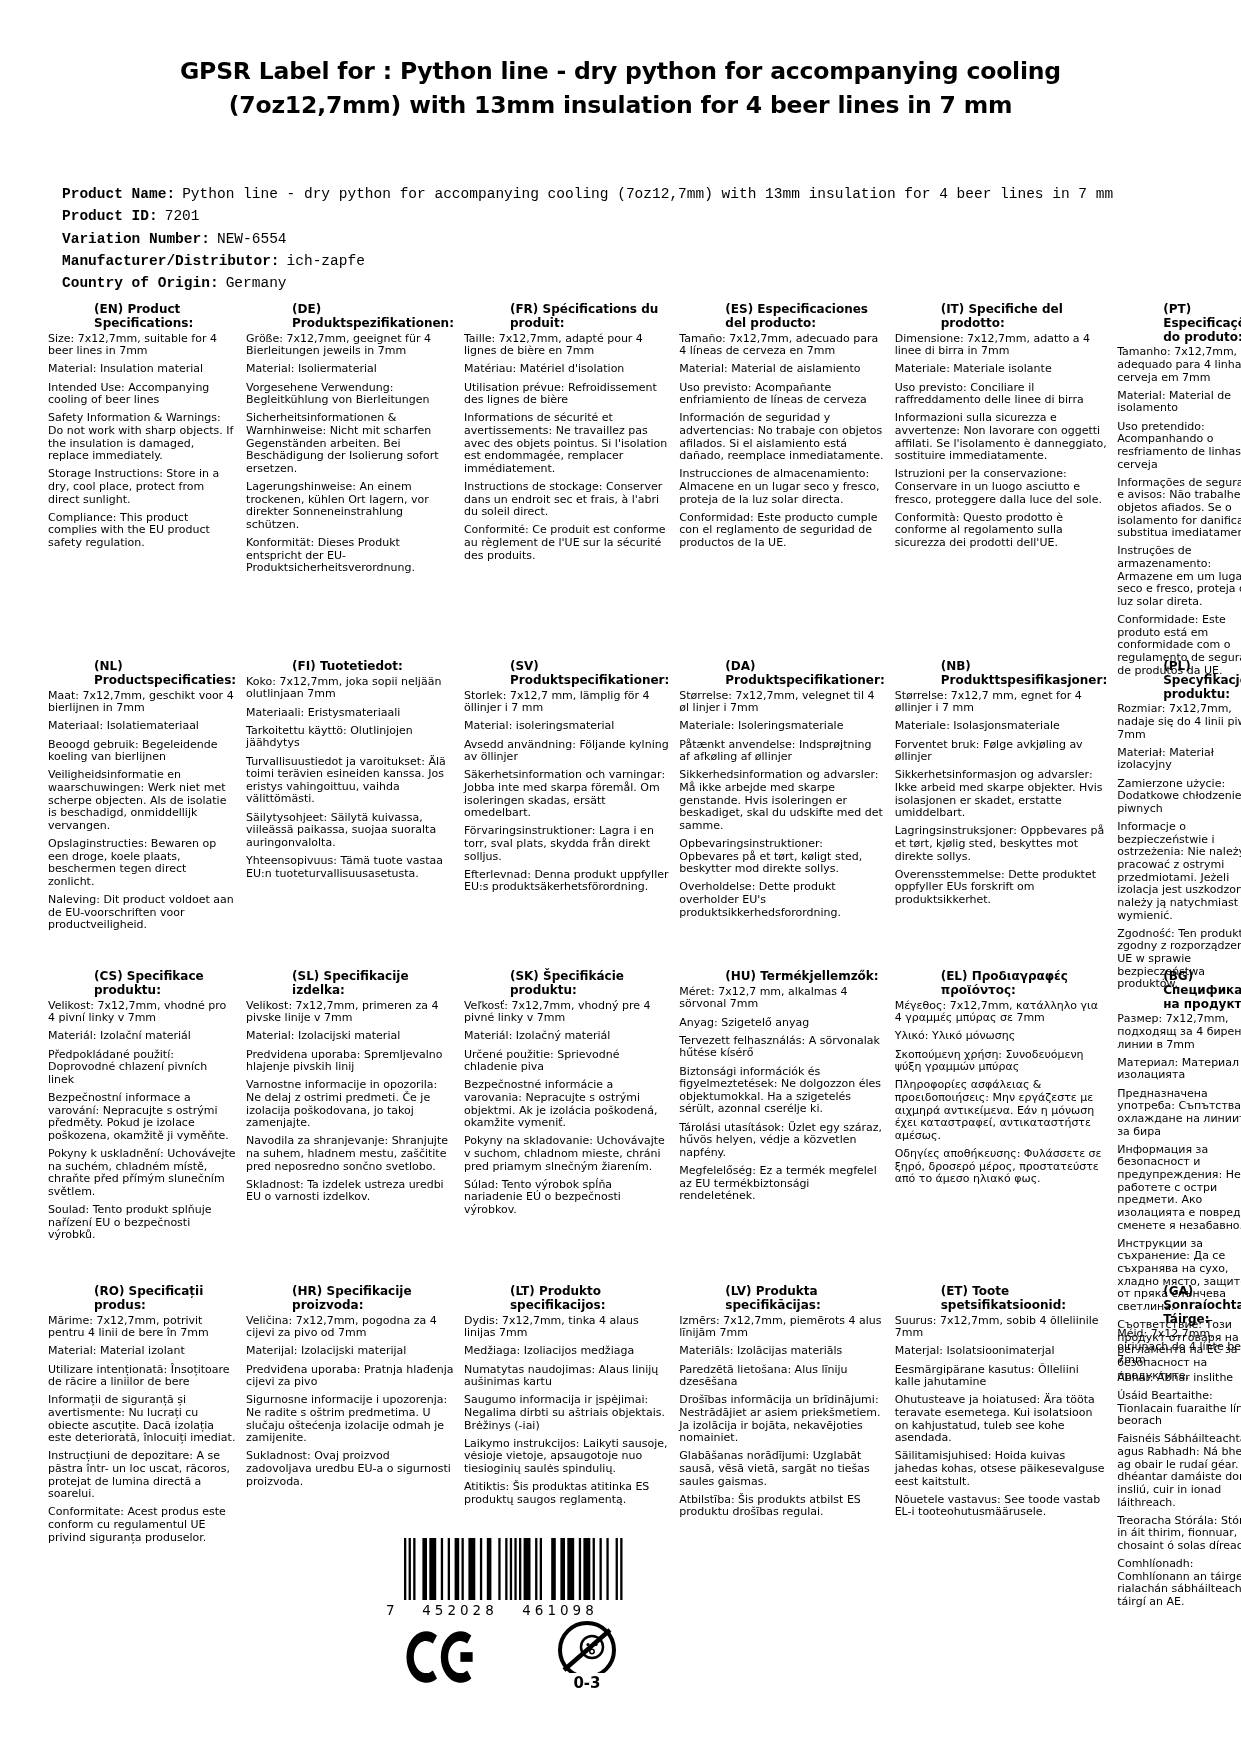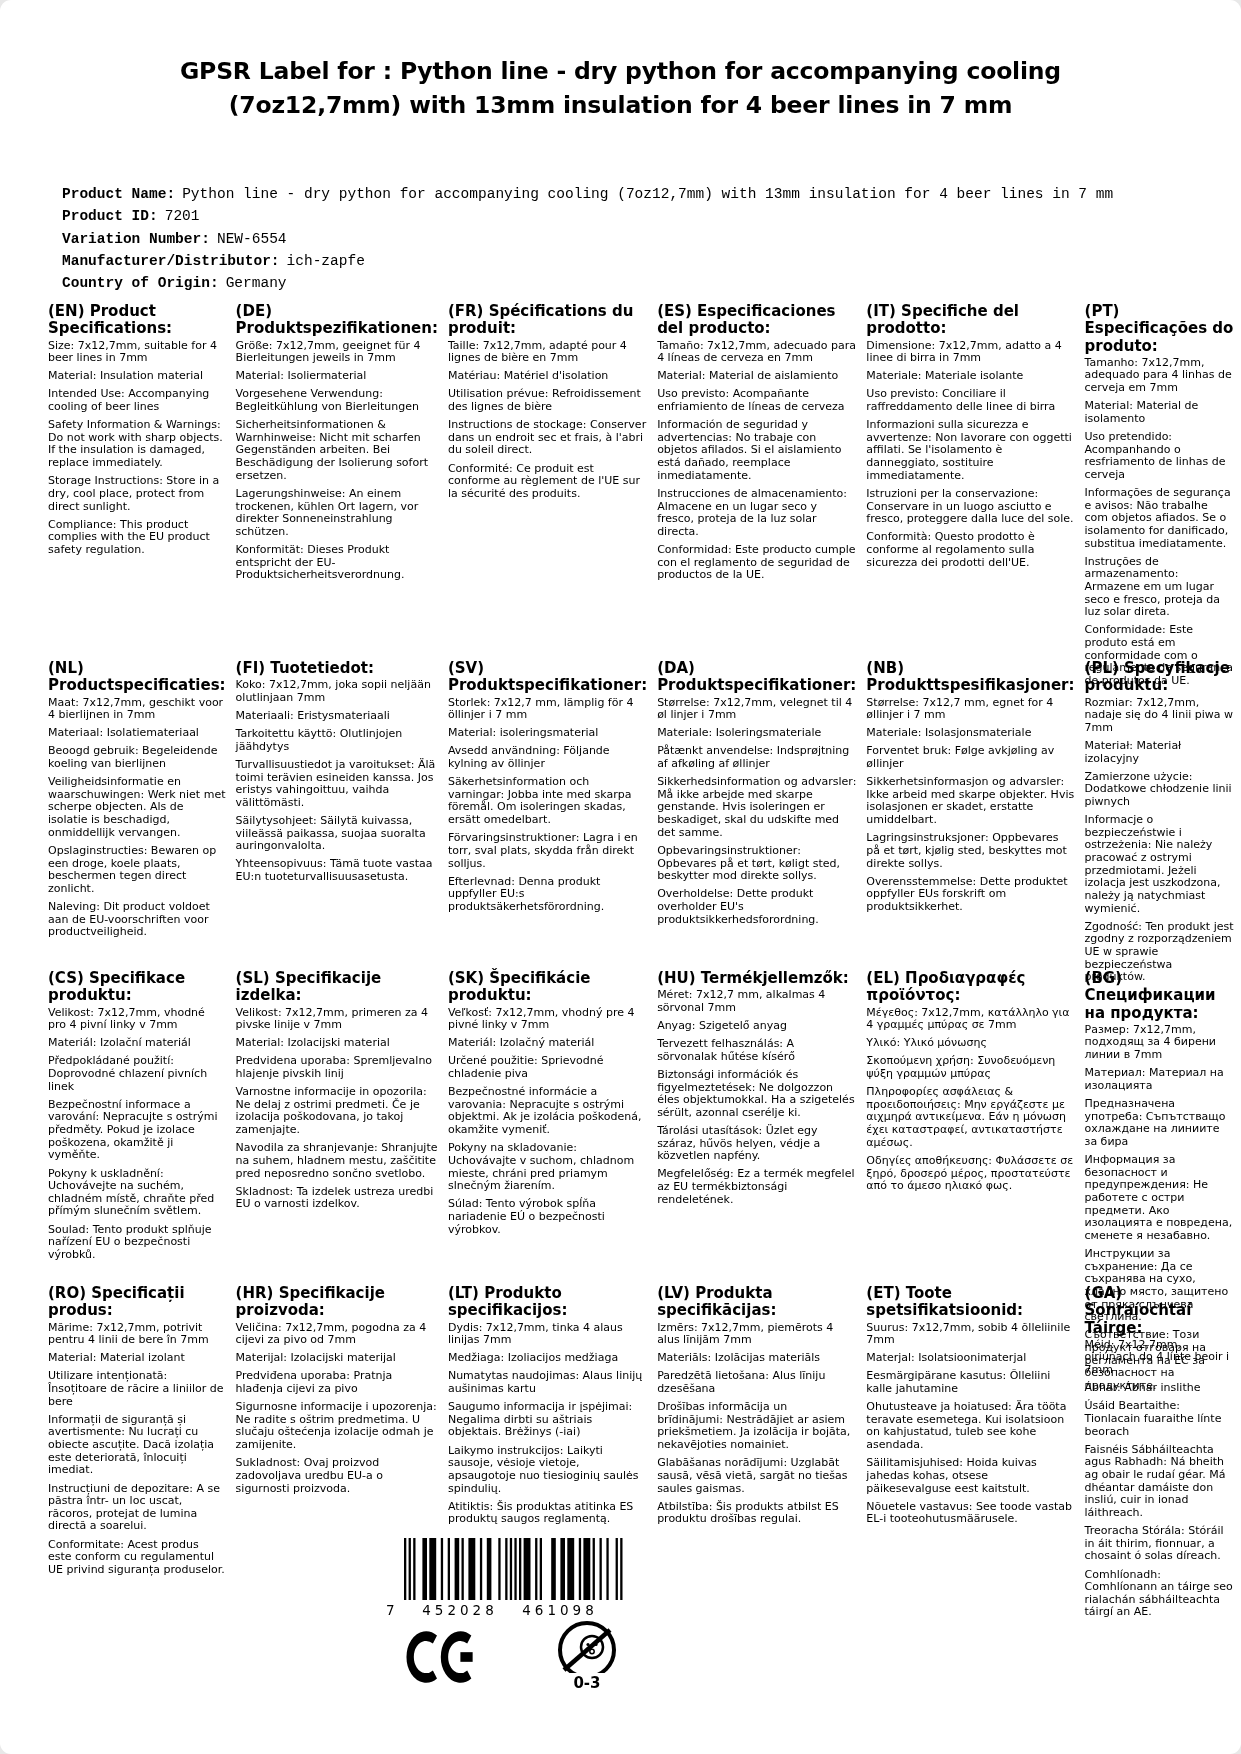--- a/index.html
+++ b/index.html
@@ -2,38 +2,37 @@
 <html><head>
 <meta charset="utf-8">
 <style>
   * { margin:0; padding:0; box-sizing:border-box; }
   html,body { background:#e8e8e8; }
   .page {
     position:relative; width:1241px; height:1754px; margin:0 auto;
     background:#ffffff; color:#000;
     font-family:"DejaVu Sans","Liberation Sans",sans-serif;
     overflow:hidden;
-    border-radius:11px;
   }
   .title {
     position:absolute; top:54px; left:50%; transform:translateX(-50%);
     width:1020px; text-align:center;
     font-size:23.5px; line-height:1.45; font-weight:bold; letter-spacing:-0.2px;
   }
   .product-info { position:absolute; top:183px; left:62px; width:1130px;font-family:Liberation Mono, monospace; }
   .info-row { font-size:14.5px; line-height:22.3px; white-space:nowrap; }
   .info-row .label { font-weight:bold; margin-right:7px; }
   .spec-grid {
     position:absolute; top:303px; left:48px; width:1186px;
     display:grid; grid-template-columns:repeat(6,1fr);
     grid-template-rows:315px 268px 273px auto;
     column-gap:10px; row-gap:42px;
   }
   .spec-block { font-size:11px; line-height:1.15; }
-  .spec-heading { font-weight:bold; font-size:15px; margin-bottom:2px; }
+  .spec-heading { font-weight:bold; font-size:12px; margin-bottom:2px;margin-left:46px; }
   .spec-par { margin-bottom:5.5px; }
   .barcode-area { position:absolute; left:386px; top:1538px; width:250px; }
   .barcode-area svg { display:block; margin-left:18px; }
   .bc-digits { position:relative; height:20px; font-size:13.5px; }
   .bc-first { position:absolute; left:0; top:2px; }
   .bc-left  { position:absolute; left:26px;  width:96px; text-align:center; top:2px; letter-spacing:4px; }
   .bc-right { position:absolute; left:126px; width:96px; text-align:center; top:2px; letter-spacing:4px; }
   .ce-mark { position:absolute; left:404px; top:1628px; }
   .age-warning { position:absolute; left:552px; top:1618px;text-decoration:underline; }
 </style>
@@ -91,20 +90,21 @@
           <div class="spec-par">Konformität: Dieses Produkt entspricht der EU-Produktsicherheitsverordnung.</div>
         </div>
   </div>
 
   <div class="spec-block">
     <div class="spec-heading">(FR) Spécifications du produit:</div>
     <div>
           <div class="spec-par">Taille: 7x12,7mm, adapté pour 4 lignes de bière en 7mm</div>
           <div class="spec-par">Matériau: Matériel d'isolation</div>
           <div class="spec-par">Utilisation prévue: Refroidissement des lignes de bière</div>
+          <div class="spec-par">Informations de sécurité et avertissements: Ne travaillez pas avec des objets pointus. Si l'isolation est endommagée, remplacer immédiatement.</div>
           <div class="spec-par">Instructions de stockage: Conserver dans un endroit sec et frais, à l'abri du soleil direct.</div>
           <div class="spec-par">Conformité: Ce produit est conforme au règlement de l'UE sur la sécurité des produits.</div>
         </div>
   </div>
 
   <div class="spec-block">
     <div class="spec-heading">(ES) Especificaciones del producto:</div>
     <div>
           <div class="spec-par">Tamaño: 7x12,7mm, adecuado para 4 líneas de cerveza en 7mm</div>
           <div class="spec-par">Material: Material de aislamiento</div>

